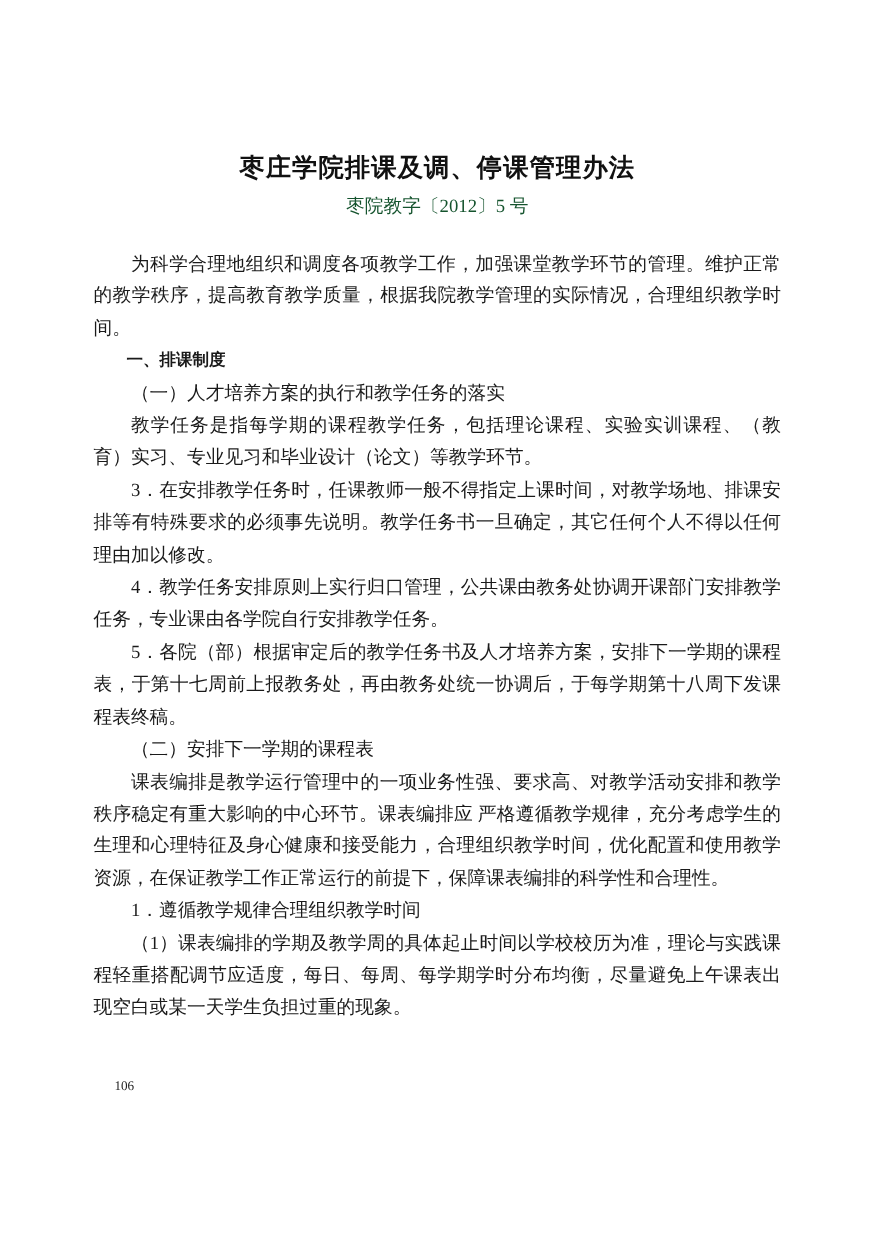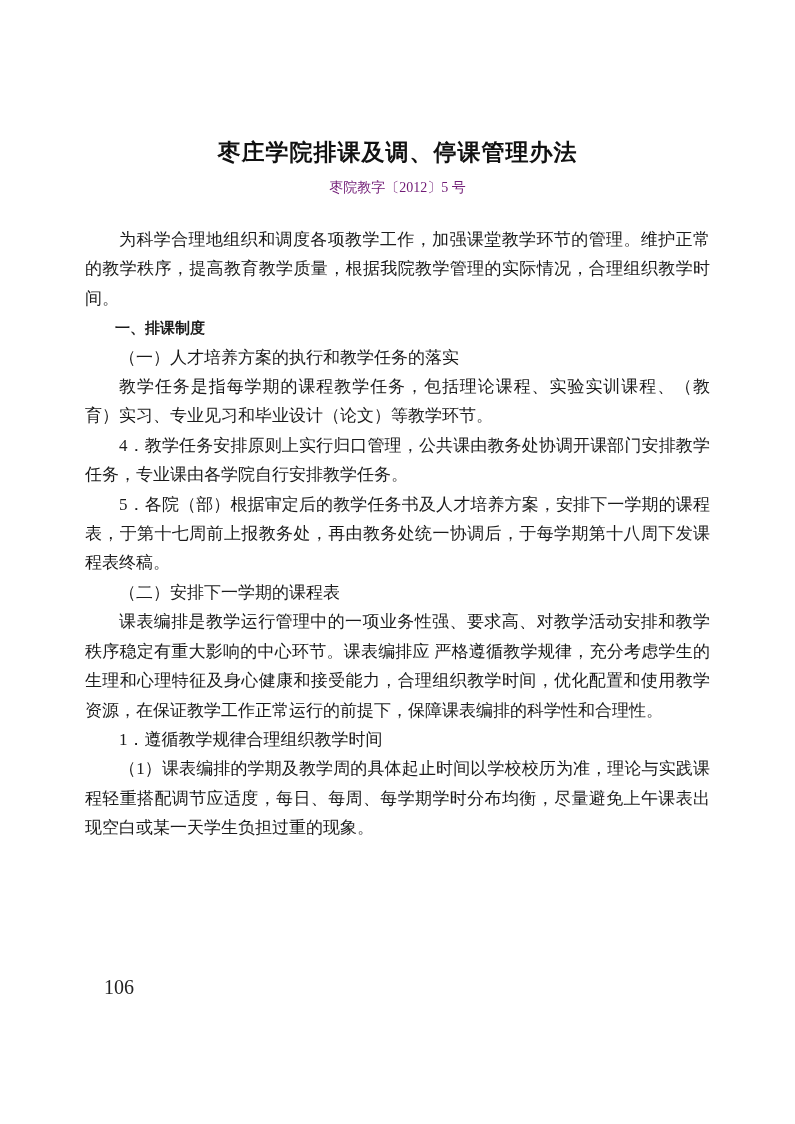--- a/index.html
+++ b/index.html
@@ -28,23 +28,23 @@
     font-family: "Liberation Sans", "DejaVu Sans", sans-serif;
     font-weight: bold;
     font-size: 23px;
     line-height: 28px;
     letter-spacing: 1px;
     color: #111111;
   }
   .doc-number {
     margin-top: 11px;
     text-align: center;
-    font-size: 14px;
+    font-size: 17px;
     line-height: 22px;
-    color: #701a75;
+    color: #14532d;
   }
   .body-text {
     margin-top: 26px;
     font-size: 17px;
     line-height: 29.4px;
     text-align: justify;
   }
   .para {
     margin: 0;
     padding: 0;
@@ -53,40 +53,41 @@
   }
   .para.bold {
     font-weight: bold;
     font-family: "Liberation Sans", "DejaVu Sans", sans-serif;
     font-size: 15px;
   }
   .page-number {
     position: absolute;
     left: 104px;
     bottom: 76px;
-    font-size: 20px;
+    font-size: 12px;
     line-height: 18px;
     color: #222222;
   }
 </style>
 </head>
 <body>
 
 <div class="page">
   <div class="content">
 
     <div class="doc-title">枣庄学院排课及调、停课管理办法</div>
 
     <div class="doc-number">枣院教字〔2012〕5 号</div>
 
     <div class="body-text">
       <p class="para">为科学合理地组织和调度各项教学工作，加强课堂教学环节的管理。维护正常的教学秩序，提高教育教学质量，根据我院教学管理的实际情况，合理组织教学时间。</p>
       <p class="para bold">一、排课制度</p>
       <p class="para">（一）人才培养方案的执行和教学任务的落实</p>
       <p class="para">教学任务是指每学期的课程教学任务，包括理论课程、实验实训课程、（教育）实习、专业见习和毕业设计（论文）等教学环节。</p>
+      <p class="para">3．在安排教学任务时，任课教师一般不得指定上课时间，对教学场地、排课安排等有特殊要求的必须事先说明。教学任务书一旦确定，其它任何个人不得以任何理由加以修改。</p>
       <p class="para">4．教学任务安排原则上实行归口管理，公共课由教务处协调开课部门安排教学任务，专业课由各学院自行安排教学任务。</p>
       <p class="para">5．各院（部）根据审定后的教学任务书及人才培养方案，安排下一学期的课程表，于第十七周前上报教务处，再由教务处统一协调后，于每学期第十八周下发课程表终稿。</p>
       <p class="para">（二）安排下一学期的课程表</p>
       <p class="para">课表编排是教学运行管理中的一项业务性强、要求高、对教学活动安排和教学秩序稳定有重大影响的中心环节。课表编排应 严格遵循教学规律，充分考虑学生的生理和心理特征及身心健康和接受能力，合理组织教学时间，优化配置和使用教学资源，在保证教学工作正常运行的前提下，保障课表编排的科学性和合理性。</p>
       <p class="para">1．遵循教学规律合理组织教学时间</p>
       <p class="para">（1）课表编排的学期及教学周的具体起止时间以学校校历为准，理论与实践课程轻重搭配调节应适度，每日、每周、每学期学时分布均衡，尽量避免上午课表出现空白或某一天学生负担过重的现象。</p>
 
     </div>
   </div>
 

